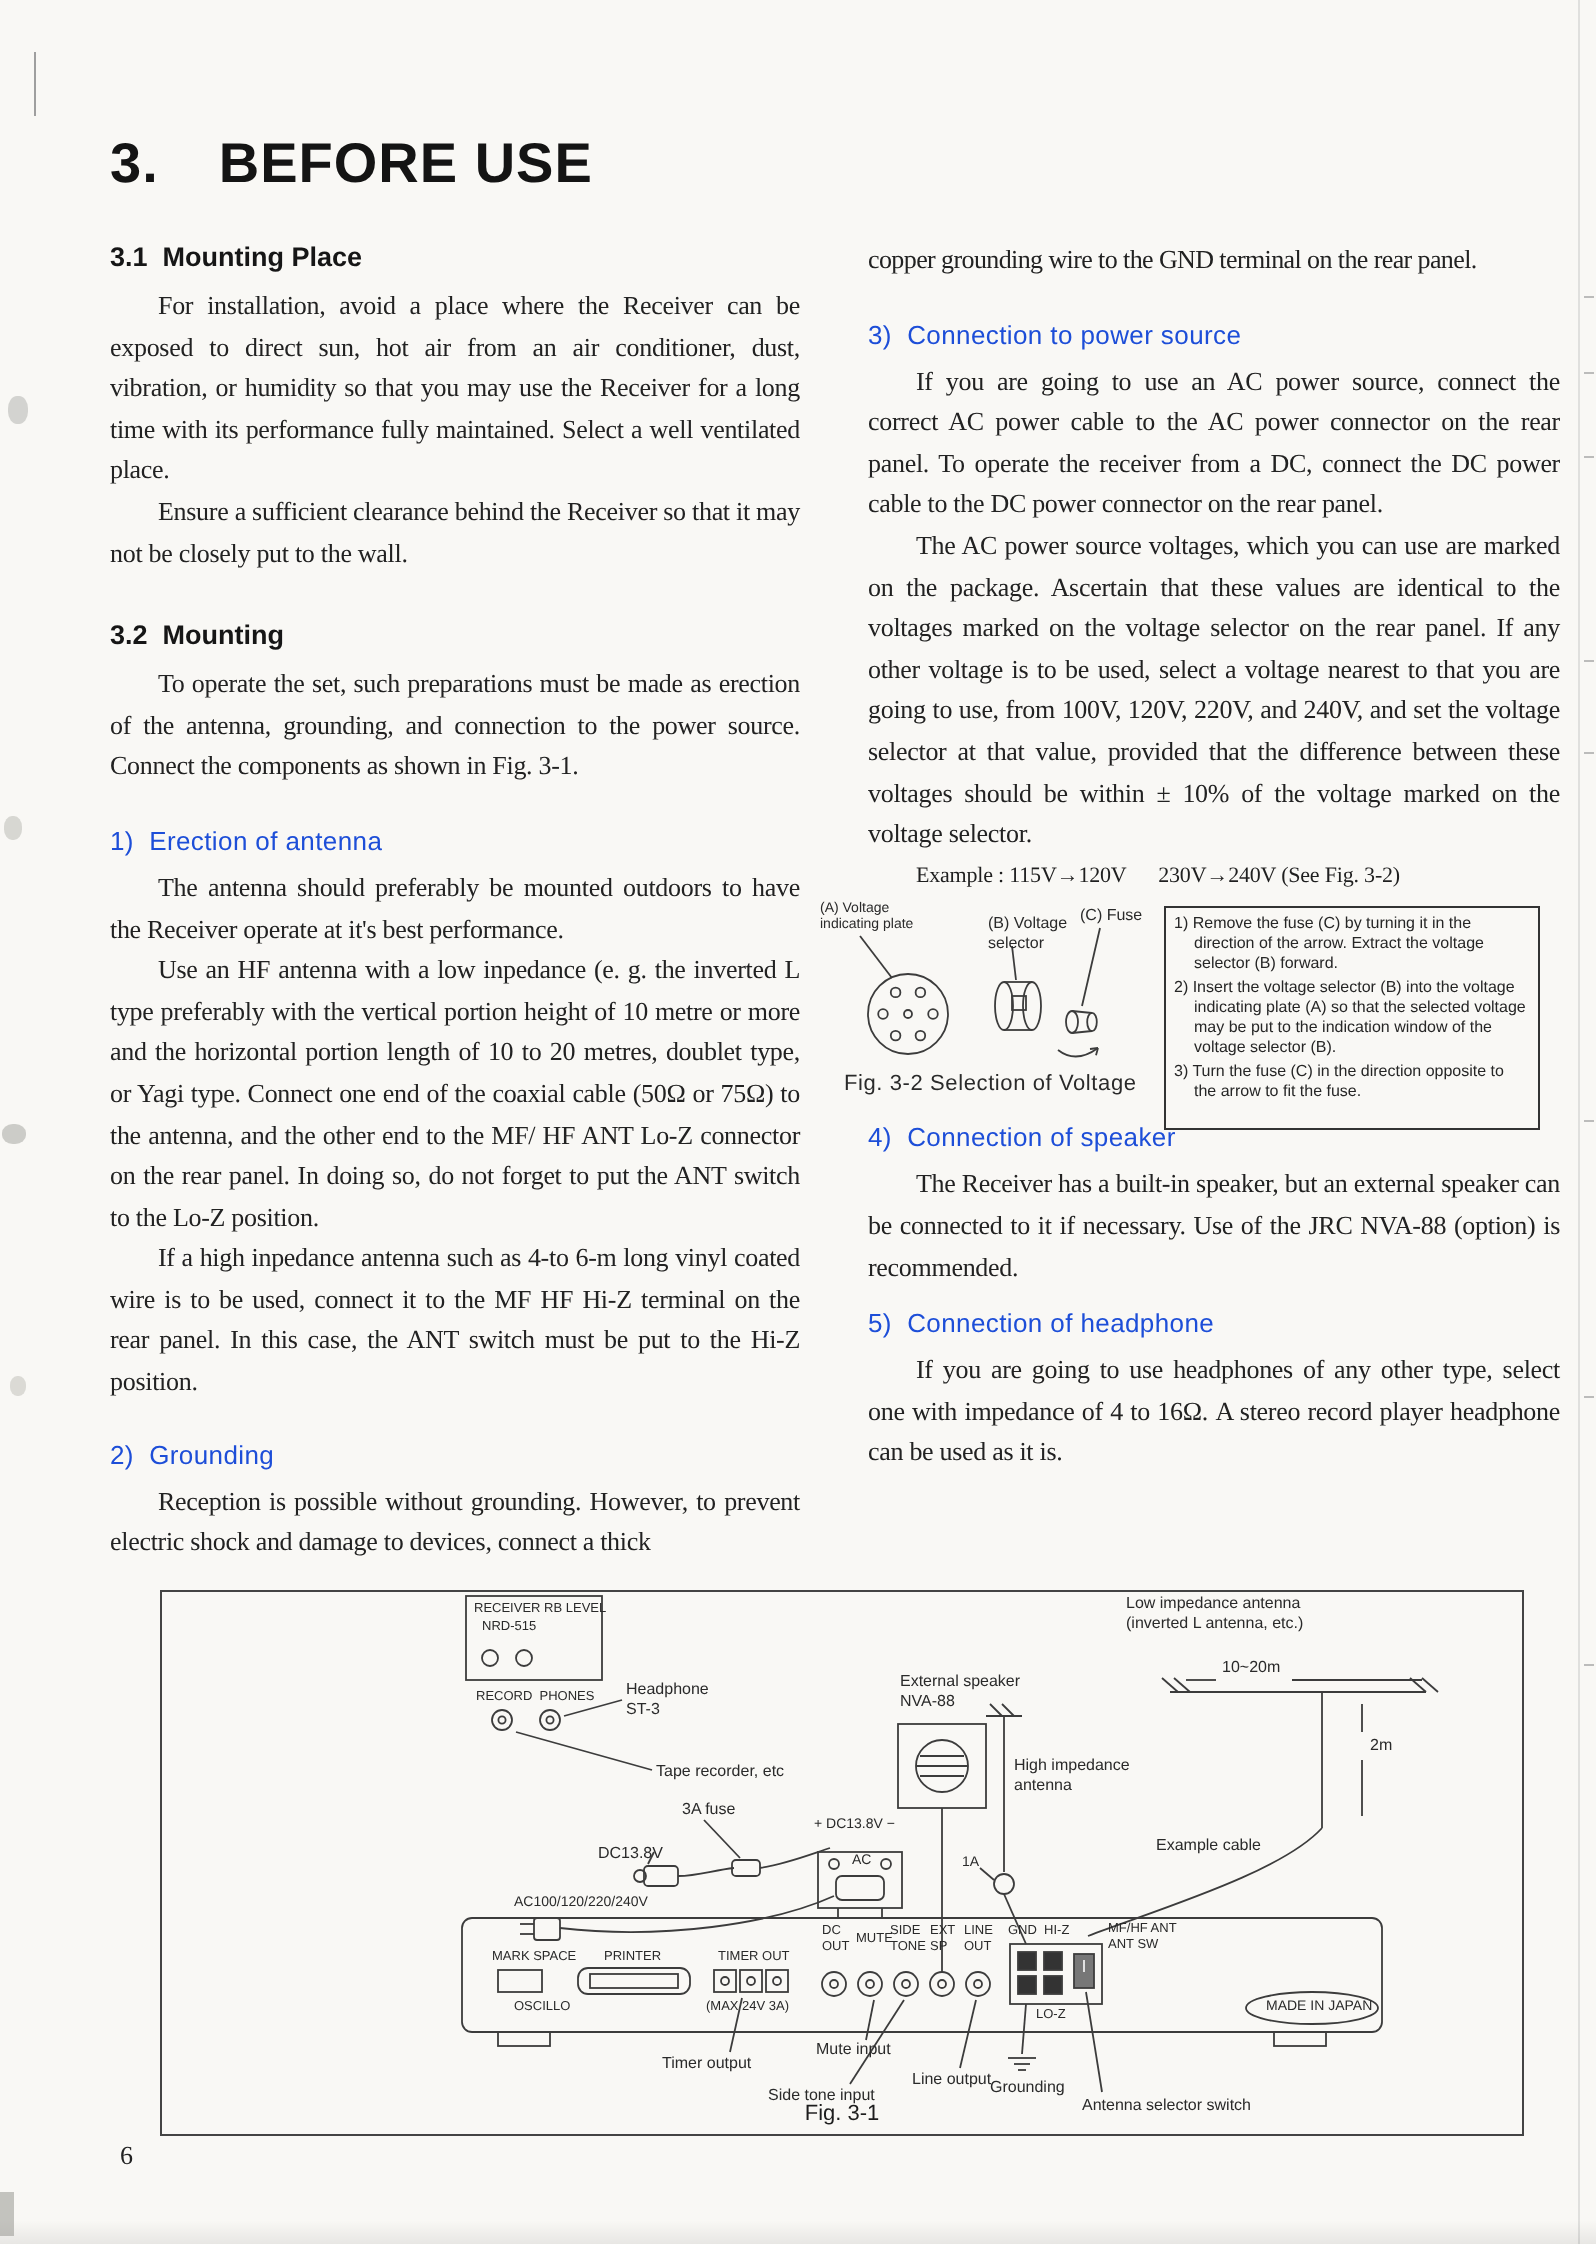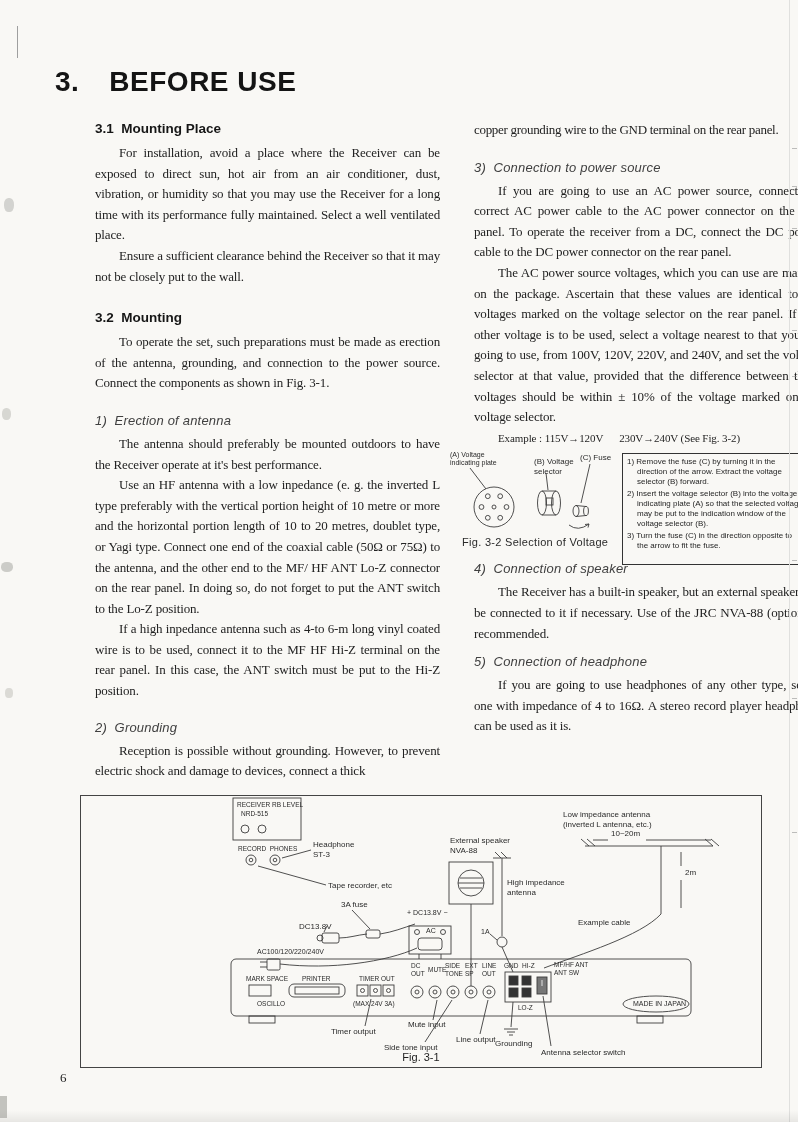--- a/index.html
+++ b/index.html
@@ -9,37 +9,37 @@
     overflow:hidden; font-family:"Liberation Serif", serif; color:#1f1f1f;
   }
   
   .chapter {
     position:absolute; left:55px; top:66px;
     font-family:"Liberation Sans", sans-serif; font-weight:bold;
     font-size:28px; letter-spacing:0.5px; color:#141414;
   }
   .chapter .num { margin-right:30px; }
   
-  .col { position:absolute; top:120px; width:345px;margin-left:40px; }
+  .col { position:absolute; top:120px; width:345px; }
   .col-left { left:55px; }
   .col-right { left:434px; width:346px; }
   p.body {
     font-size:13px; line-height:20.6px; text-align:justify;
     letter-spacing:-0.15px; color:#222;
   }
   p.ind { text-indent:24px; }
   p.oneline { white-space:nowrap; letter-spacing:-0.3px; text-align:left; }
   h2.sec {
     font-family:"Liberation Sans", sans-serif; font-size:13.5px; font-weight:bold;
     color:#161616; margin:0 0 6px 0; line-height:17px;
   }
   h2.mt { margin-top:22px; }
   h3.numhead {
     font-family:"Liberation Sans", sans-serif; font-size:13px; font-weight:normal;
-    color:#404040; margin:18px 0 5px 0; line-height:17px; letter-spacing:0.2px;font-style:italic;
+    color:#1d4ed8; margin:18px 0 5px 0; line-height:17px; letter-spacing:0.2px;
   }
   h3.tightmt { margin-top:9px; }
   p.example { font-size:11px; line-height:20.6px; text-indent:24px; letter-spacing:-0.1px; }
   
   .fl {
     position:absolute; font-family:"Liberation Sans", sans-serif;
     font-size:8px; line-height:9.5px; color:#2a2a2a; white-space:pre-line;
   }
   .fl.s  { font-size:7px;   line-height:8px; }
   .fl.xs { font-size:6.5px; line-height:7.5px; }
@@ -276,21 +276,21 @@
     <div class="fl" style="left:247px;top:85px">Tape recorder, etc</div>
     <div class="fl" style="left:260px;top:104px">3A fuse</div>
     <div class="fl" style="left:218px;top:126px">DC13.8V</div>
     <div class="fl s" style="left:176px;top:152px">AC100/120/220/240V</div>
     <div class="fl s" style="left:326px;top:113px">+ DC13.8V −</div>
     <div class="fl s" style="left:345px;top:131px">AC</div>
     <div class="fl" style="left:369px;top:40px">External speaker
 NVA-88</div>
     <div class="fl" style="left:426px;top:82px">High impedance
 antenna</div>
-    <div class="fl" style="left:482px;top:14px">Low impedance antenna
+    <div class="fl" style="left:482px;top:1px">Low impedance antenna
 (inverted L antenna, etc.)</div>
     <div class="fl" style="left:530px;top:33px">10~20m</div>
     <div class="fl" style="left:604px;top:72px">2m</div>
     <div class="fl" style="left:497px;top:122px">Example cable</div>
     <div class="fl s" style="left:400px;top:132px">1A</div>
     <div class="fl xs" style="left:165px;top:179px">MARK SPACE</div>
     <div class="fl xs" style="left:221px;top:179px">PRINTER</div>
     <div class="fl xs" style="left:176px;top:204px">OSCILLO</div>
     <div class="fl xs" style="left:278px;top:179px">TIMER OUT</div>
     <div class="fl xs" style="left:272px;top:204px">(MAX 24V 3A)</div>

